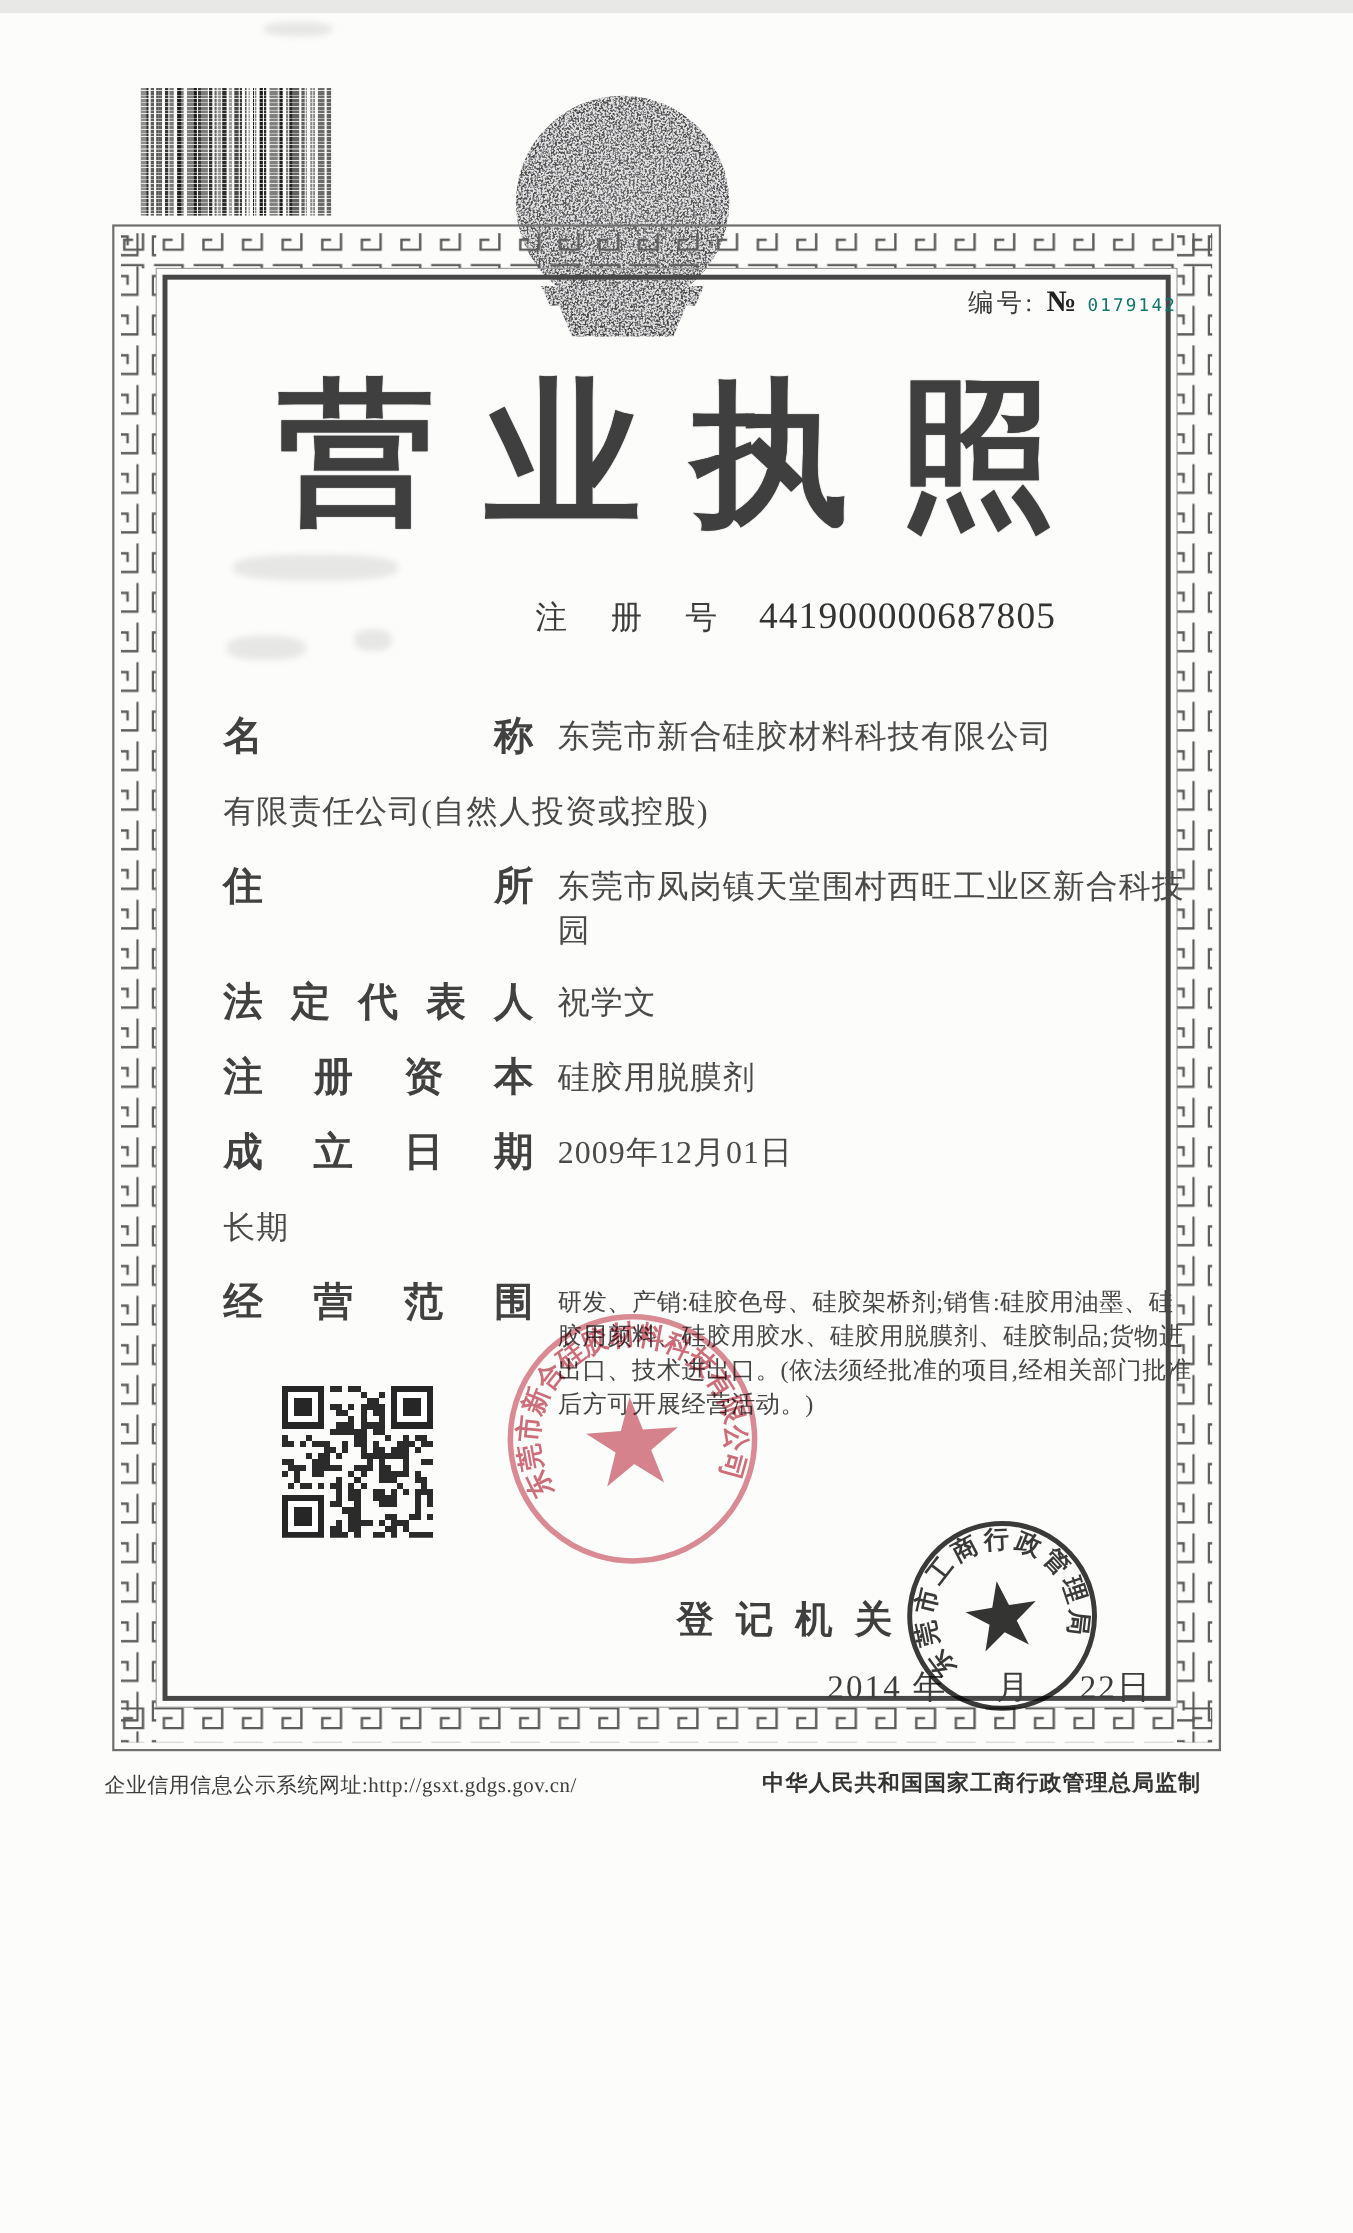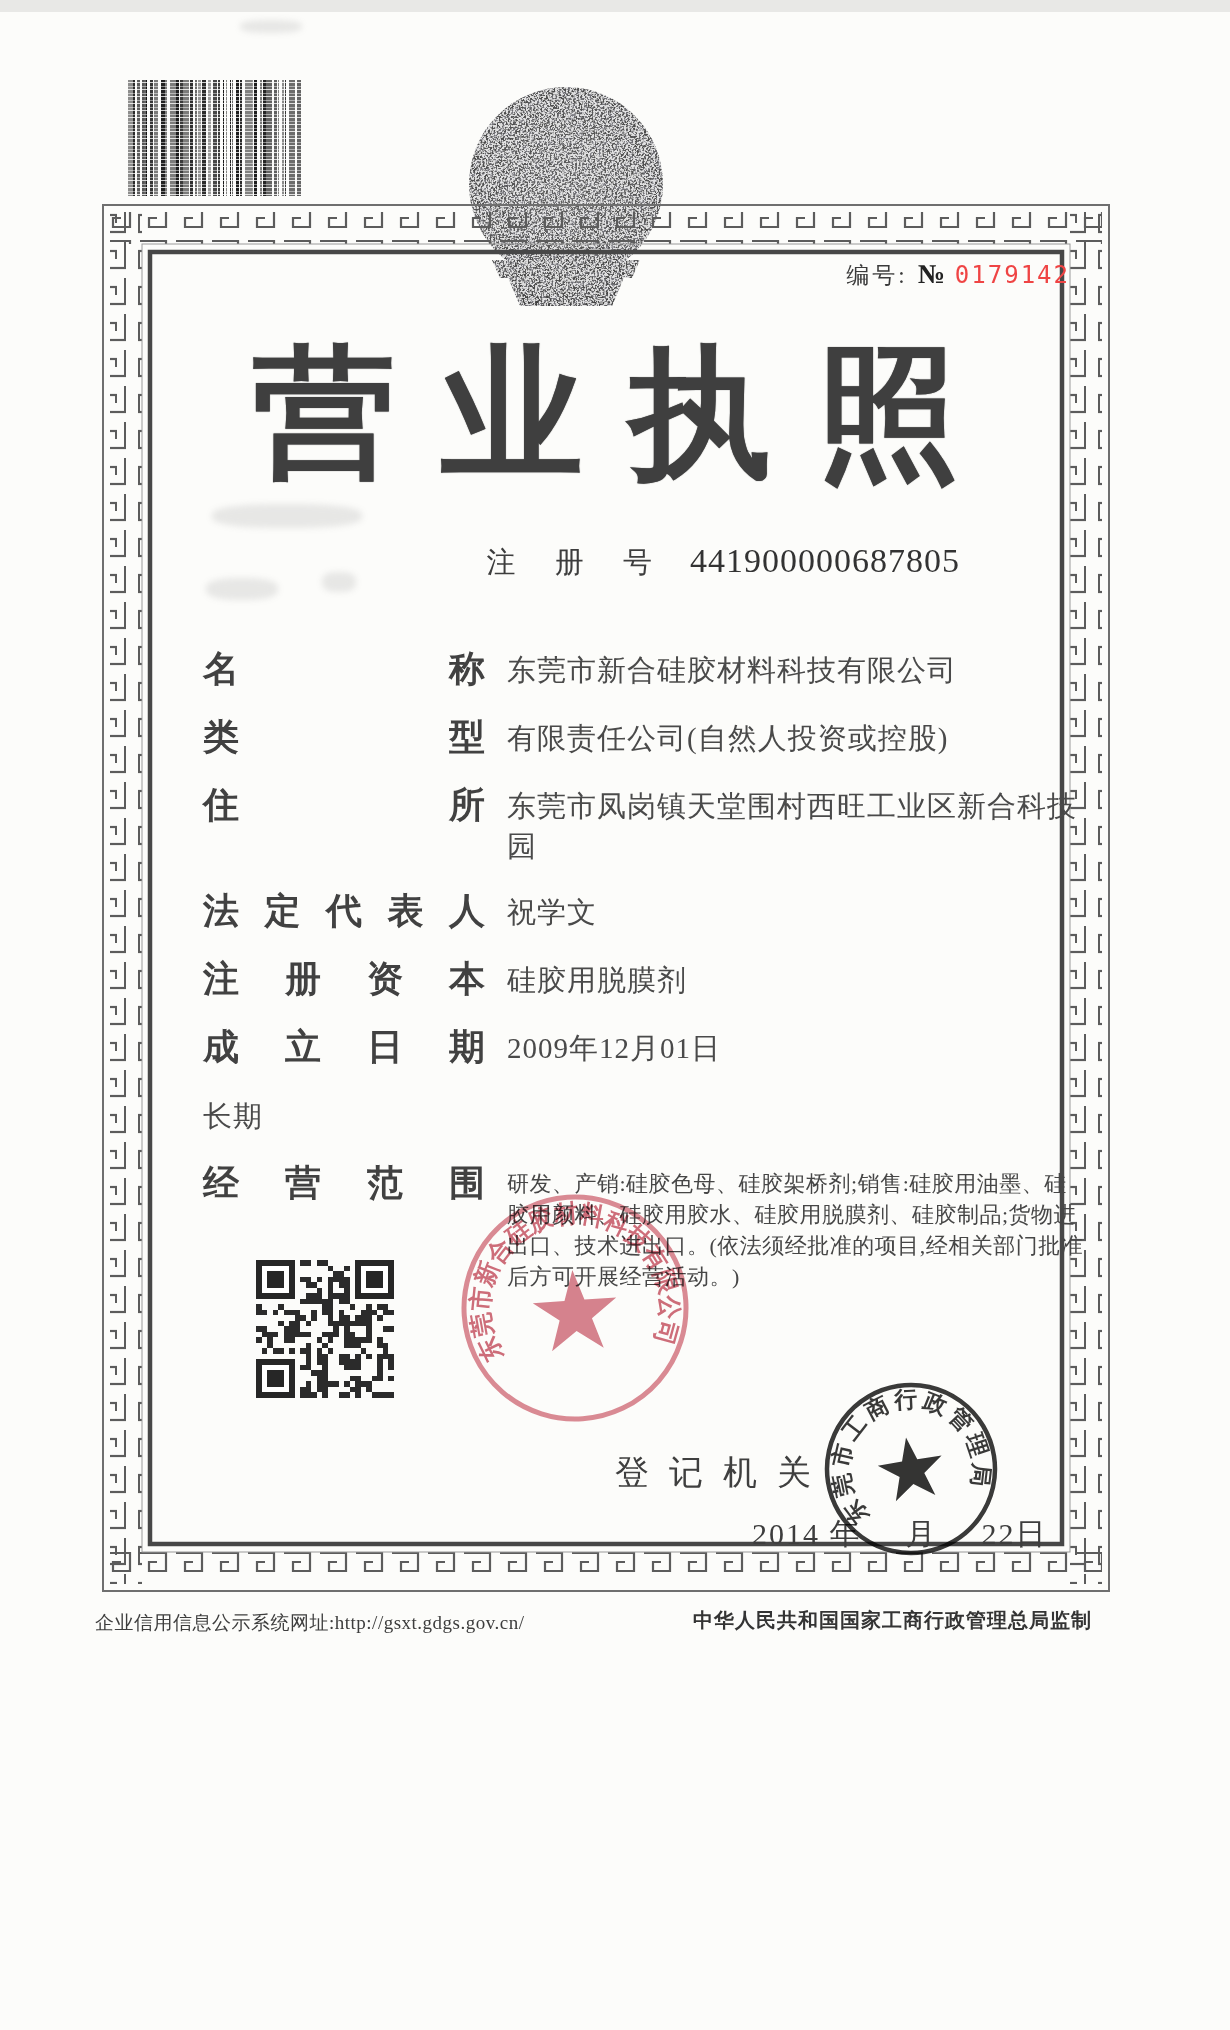--- a/index.html
+++ b/index.html
@@ -15,21 +15,21 @@
   .barcode:after{content:"";position:absolute;inset:0;
     background:repeating-linear-gradient(180deg,rgba(255,255,255,0) 0 2px,rgba(255,255,255,.75) 2px 3px,rgba(255,255,255,0) 3px 6px,rgba(255,255,255,.45) 6px 7px);}
   
   .emblem{position:absolute;left:452px;top:70px;width:228px;height:232px;filter:blur(.5px);}
   
   .frame{position:absolute;left:100px;top:190px;width:1012px;height:1392px;}
   
   .serial{position:absolute;left:810px;top:247px;width:260px;display:flex;align-items:baseline;justify-content:flex-end;gap:10px;}
   .serial .lbl{font-size:23px;letter-spacing:3px;color:#3a3a3a;}
   .serial .no{font-size:27px;font-weight:bold;color:#222;}
-  .serial .num{font-family:"DejaVu Sans Mono",monospace;font-size:24px;letter-spacing:2px;color:#ef4444;}
+  .serial .num{font-family:"DejaVu Sans Mono",monospace;font-size:16px;letter-spacing:2px;color:#0f766e;}
   
   .title{
     position:absolute;left:150px;top:312px;width:912px;text-align:center;
     font-family:"DejaVu Sans","Liberation Sans",sans-serif;
     font-size:142px;font-weight:800;letter-spacing:46px;text-indent:46px;
     color:#404040;line-height:1.25;
     text-shadow:0 0 1px rgba(40,40,40,.8);
     filter:contrast(1.02);
   }
   
@@ -45,21 +45,21 @@
     text-align:justify;text-align-last:justify;
   }
   .fvalue{flex:1;font-size:29px;color:#4a4a4a;line-height:40px;padding-top:4px;letter-spacing:1px;}
   .fvalue.scope{font-size:22px;line-height:31px;letter-spacing:.5px;padding-top:8px;color:#464646;}
   
   .qr{position:absolute;left:256px;top:1248px;width:138px;height:138px;filter:blur(.3px);}
   
   .seal-red{position:absolute;left:452px;top:1170px;width:246px;height:252px;transform:rotate(-4deg);opacity:.8;mix-blend-mode:multiply;}
   .seal-black{position:absolute;left:820px;top:1364px;width:182px;height:186px;transform:rotate(-9deg);opacity:.88;mix-blend-mode:multiply;}
   
-  .regorg{position:absolute;left:615px;top:1438px;width:196px;font-size:34px;font-weight:400;color:#3f3f3f;
+  .regorg{position:absolute;left:615px;top:1438px;width:196px;font-size:34px;font-weight:700;color:#3f3f3f;
     text-align:justify;text-align-last:justify;}
   .dateline{position:absolute;left:752px;top:1502px;display:flex;align-items:baseline;gap:44px;font-size:30px;color:#3d3d3d;letter-spacing:2px;}
   
   .footer-left{position:absolute;left:95px;top:1598px;font-size:19px;letter-spacing:.5px;color:#3d3d3d;
     font-family:"Liberation Serif",serif;}
   .footer-right{position:absolute;right:138px;top:1595px;font-size:20px;letter-spacing:1px;color:#343434;font-weight:600;}
   
   .artifact{position:absolute;background:#8a8a8a;opacity:.18;filter:blur(3px);border-radius:40%;}
   .a1{left:240px;top:8px;width:62px;height:13px;}
   .a2{left:212px;top:492px;width:150px;height:24px;}
@@ -179,21 +179,20 @@
   <div class="regline">
     <span class="rlabel">注 册 号</span><span class="rnum">441900000687805</span>
   </div>
 
   <div class="fields">
     <div class="frow">
       <span class="flabel">名 称</span>
       <span class="fvalue">东莞市新合硅胶材料科技有限公司</span>
     </div>
     <div class="frow">
-      <span class="flabel">类 型</span>
       <span class="fvalue">有限责任公司(自然人投资或控股)</span>
     </div>
     <div class="frow">
       <span class="flabel">住 所</span>
       <span class="fvalue">东莞市凤岗镇天堂围村西旺工业区新合科技园</span>
     </div>
     <div class="frow">
       <span class="flabel">法 定 代 表 人</span>
       <span class="fvalue">祝学文</span>
     </div>

